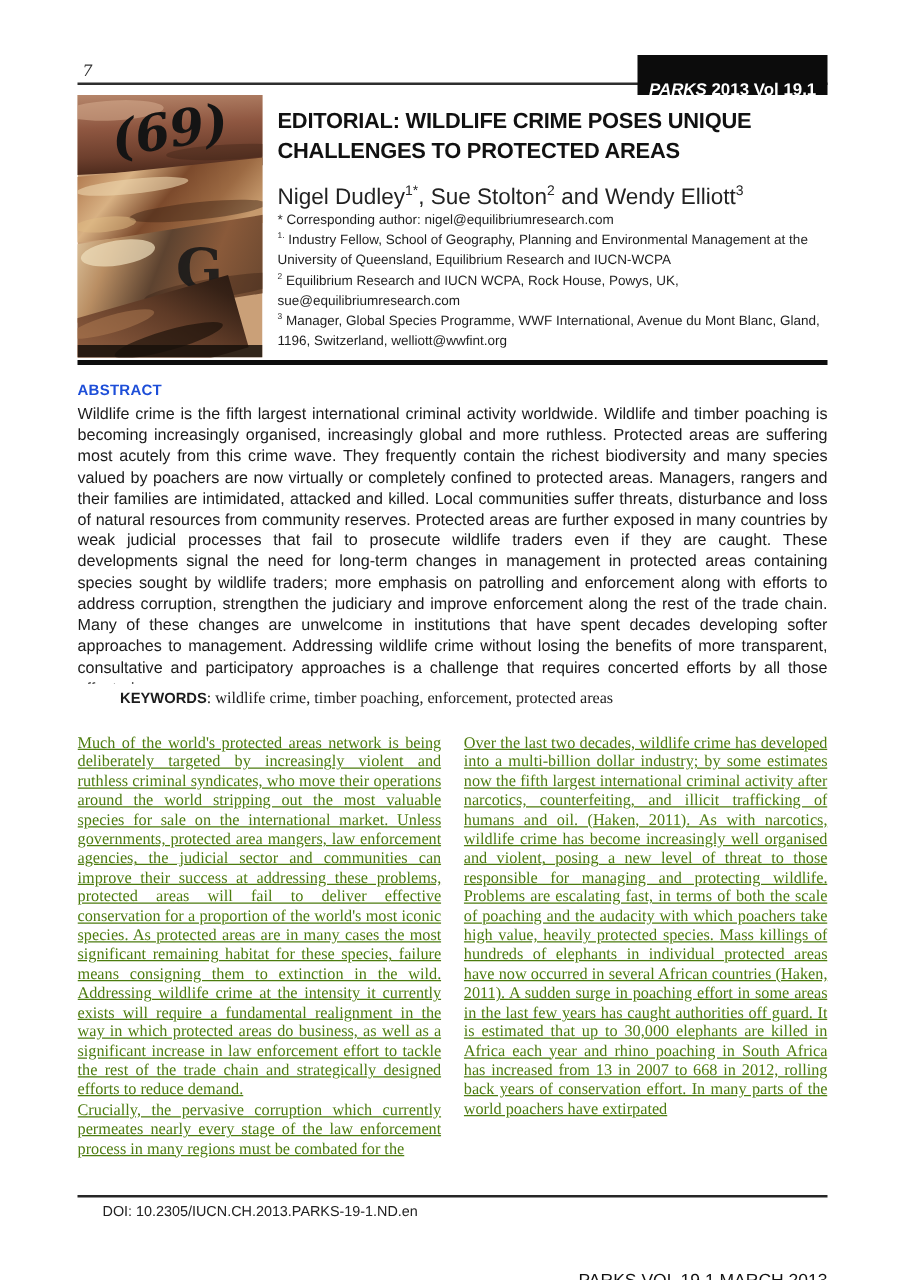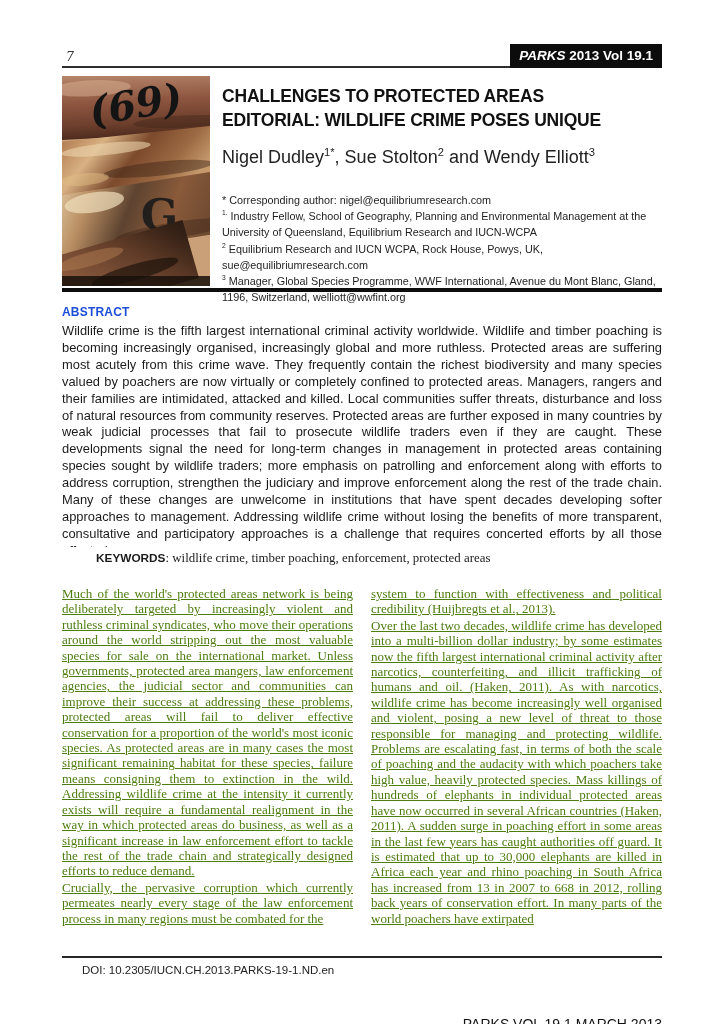--- a/index.html
+++ b/index.html
@@ -4,32 +4,32 @@
 <style>
   * { margin:0; padding:0; box-sizing:border-box; }
   html,body { width:724px; height:1024px; background:#ffffff; }
   body { font-family:"Liberation Sans", sans-serif; color:#1d1d1d; position:relative; }
   .sheet { position:absolute; inset:0; background:#ffffff; overflow:hidden; }
 
   
   .page-number { position:absolute; left:66px; top:49px; font:italic 12.5px "DejaVu Serif", serif; color:#333; }
   .header-rule { position:absolute; left:62px; top:66px; width:600px; height:2px; background:#2e2e2e; }
   .journal-badge { position:absolute; right:62px; top:44px; height:24px; line-height:24px;
-                   padding:0 9px; background:#0c0c0c; color:#fff; font-size:13.5px; font-weight:bold; }
+                   padding:16px 9px; background:#0c0c0c; color:#fff; font-size:13.5px; font-weight:bold; }
   .journal-badge .jname { font-style:italic; }
 
   
   .photo { position:absolute; left:62px; top:76px; width:148px; height:210px; }
 
   
   .title-block { position:absolute; left:222px; top:84px; width:442px; }
   .article-title { font-size:17.5px; font-weight:bold; line-height:24px; letter-spacing:-0.2px; color:#111; }
   .authors { margin-top:15px; font-size:18px; color:#222; }
   sup { font-size:62%; vertical-align:super; line-height:0; }
-  .footnotes { margin-top:24px; font-size:10.8px; line-height:1.5; color:#1e1e1e; }
+  .footnotes { font-size:10.8px; line-height:1.5; color:#1e1e1e; }
   .footnote { margin:0; }
 
   .thick-rule { position:absolute; left:62px; top:288px; width:600px; height:4px; background:#0d0d0d; }
 
   
   .abstract { position:absolute; left:62px; top:305px; width:600px; max-height:242px; overflow:hidden; }
   .section-label { font-size:12px; font-weight:bold; color:#1d4ed8; letter-spacing:0.2px; }
   .abstract-text { margin-top:4px; font-family:Liberation Sans, sans-serif; font-size:12.9px;
                    line-height:16.9px; text-align:justify; color:#1b1b1b; }
 
@@ -117,22 +117,22 @@
     <g transform="rotate(-16 40 190)">
       <rect x="-20" y="168" width="150" height="60" fill="url(#logD)"></rect>
       <ellipse cx="30" cy="180" rx="35" ry="7" fill="#b07c52" opacity="0.5"></ellipse>
       <ellipse cx="70" cy="205" rx="45" ry="8" fill="#120b07" opacity="0.6"></ellipse>
     </g>
     <rect x="0" y="200" width="148" height="10" fill="#17100b" opacity="0.85"></rect>
   </svg>
 
   <div class="title-block">
     <div class="article-title">
+      <div>EDITORIAL: WILDLIFE CRIME POSES UNIQUE</div>
       <div>CHALLENGES TO PROTECTED AREAS</div>
-      <div>EDITORIAL: WILDLIFE CRIME POSES UNIQUE</div>
     </div>
     <div class="authors">
       <span>Nigel Dudley</span><sup>1*</sup><span>, Sue Stolton</span><sup>2</sup><span> and Wendy Elliott</span><sup>3</sup>
     </div>
     <div class="footnotes">
       <p class="footnote"><span>*</span><span> Corresponding author: nigel@equilibriumresearch.com</span></p>
       <p class="footnote"><sup>1.</sup><span> Industry Fellow, School of Geography, Planning and Environmental Management at the University of Queensland, Equilibrium Research and IUCN-WCPA</span></p>
       <p class="footnote"><sup>2</sup><span> Equilibrium Research and IUCN WCPA, Rock House, Powys, UK, sue@equilibriumresearch.com</span></p>
       <p class="footnote"><sup>3</sup><span> Manager, Global Species Programme, WWF International, Avenue du Mont Blanc, Gland, 1196, Switzerland, welliott@wwfint.org</span></p>
     </div>
@@ -147,21 +147,20 @@
 
   <div class="keywords">
     <span class="kw-label">KEYWORDS</span><span>: wildlife crime, timber poaching, enforcement, protected areas</span>
   </div>
 
   <div class="col col-left">
     <p>Much of the world's protected areas network is being deliberately targeted by increasingly violent and ruthless criminal syndicates, who move their operations around the world stripping out the most valuable species for sale on the international market. Unless governments, protected area mangers, law enforcement agencies, the judicial sector and communities can improve their success at addressing these problems, protected areas will fail to deliver effective conservation for a proportion of the world's most iconic species. As protected areas are in many cases the most significant remaining habitat for these species, failure means consigning them to extinction in the wild. Addressing wildlife crime at the intensity it currently exists will require a fundamental realignment in the way in which protected areas do business, as well as a significant increase in law enforcement effort to tackle the rest of the trade chain and strategically designed efforts to reduce demand.</p>
     <p>Crucially, the pervasive corruption which currently permeates nearly every stage of the law enforcement process in many regions must be combated for the</p>
   </div>
   <div class="col col-right">
-    <p>system to function with effectiveness and political credibility (Huijbregts et al., 2013).</p>
     <p>Over the last two decades, wildlife crime has developed into a multi-billion dollar industry; by some estimates now the fifth largest international criminal activity after narcotics, counterfeiting, and illicit trafficking of humans and oil. (Haken, 2011). As with narcotics, wildlife crime has become increasingly well organised and violent, posing a new level of threat to those responsible for managing and protecting wildlife. Problems are escalating fast, in terms of both the scale of poaching and the audacity with which poachers take high value, heavily protected species. Mass killings of hundreds of elephants in individual protected areas have now occurred in several African countries (Haken, 2011). A sudden surge in poaching effort in some areas in the last few years has caught authorities off guard. It is estimated that up to 30,000 elephants are killed in Africa each year and rhino poaching in South Africa has increased from 13 in 2007 to 668 in 2012, rolling back years of conservation effort. In many parts of the world poachers have extirpated</p>
   </div>
 
   <div class="footer-rule"></div>
   <span class="footer-doi">DOI: 10.2305/IUCN.CH.2013.PARKS-19-1.ND.en</span>
   <span class="footer-right">PARKS VOL 19.1 MARCH 2013</span>
 
 </div>
 
 </body></html>

